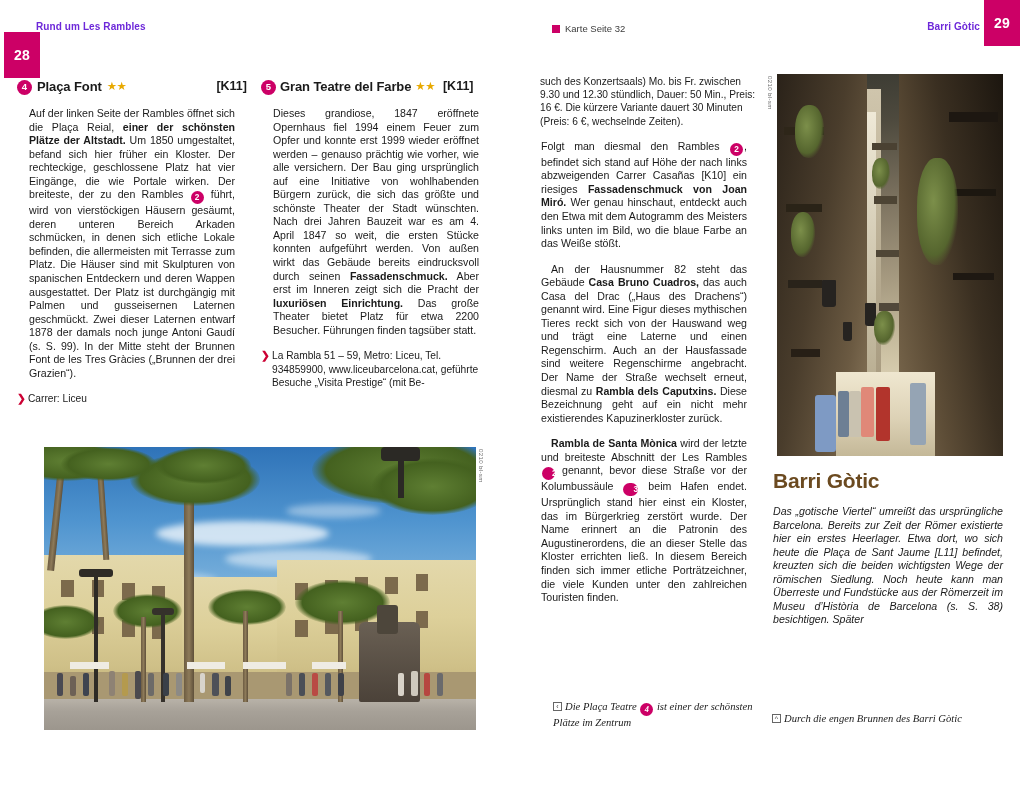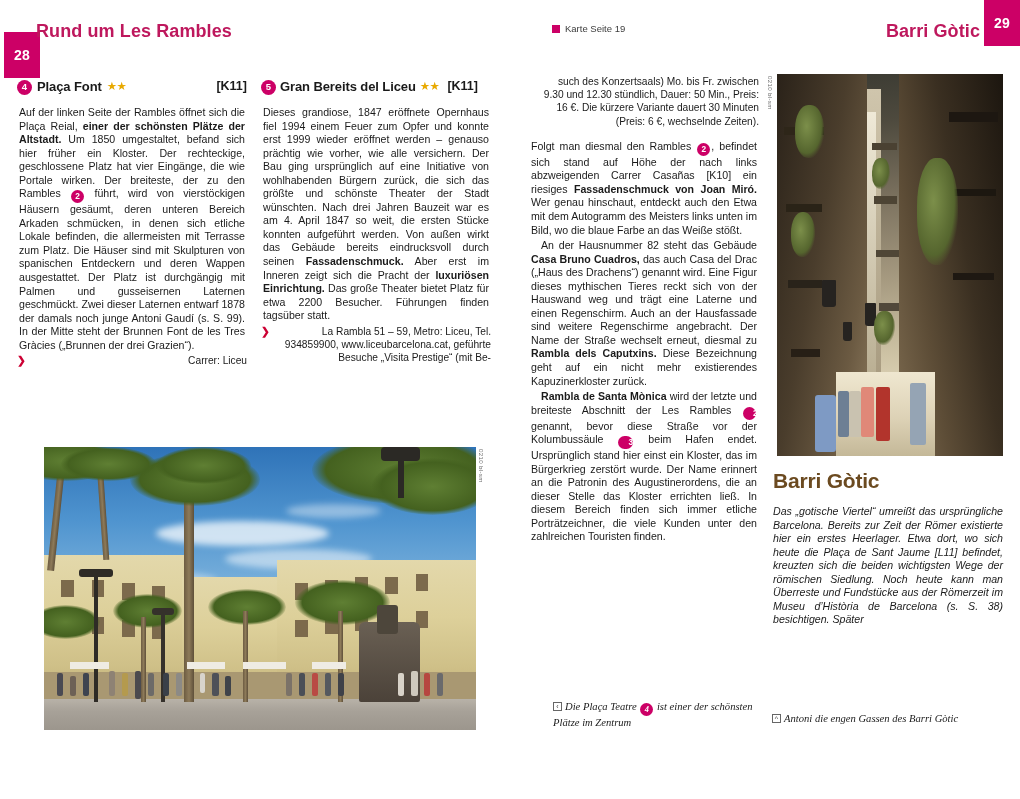--- a/index.html
+++ b/index.html
@@ -24,22 +24,22 @@
     color: #ffffff;
     font-size: 14px; font-weight: bold;
     display: flex; align-items: center; justify-content: center;
     letter-spacing: .2px;
   }
   .head-tab.left  { left: 4px; margin-top: 32px; }
   .head-tab.right { right: 0; }
 
   .head-title {
     position: absolute; top: 21px;
-    font-size: 18px; font-weight: bold;
-    color: #be185d;
+    font-size: 10px; font-weight: bold;
+    color: #6d28d9;
     letter-spacing: .1px;
     white-space: nowrap;
   }
   .head-title.left  { left: 36px; }
   .head-title.right { right: 40px; }
 
   .head-map {
     position: absolute; top: 23px; left: 552px;
     font-size: 9.5px; color: #3c3c3c;
     display: flex; align-items: center; gap: 5px;
@@ -53,21 +53,21 @@
   
   .col {
     position: absolute;
     font-size: 10.6px;
     line-height: 13.55px;
     color: #1a1a1a;
     text-align: justify;
     text-justify: inter-word;
     hyphens: manual;
   }
-  .col p { margin: 2px; }
+  .col p { margin: 12px; }
   .col p.ind { text-indent: 10px; }
 
   #col1 { left: 17px;  top: 79px;  width: 230px; }
   #col2 { left: 261px; top: 79px;  width: 230px; }
   #col3 { left: 529px; top: 75px;  width: 230px; }
   #col4 { left: 773px; top: 470px; width: 230px; }
 
   
   .sight-head {
     display: flex; align-items: center;
@@ -108,21 +108,21 @@
   }
   .ibullet.wide { width: 15px; border-radius: 7px; font-size: 8.3px; line-height: 13px;}
 
   b, .bold { font-weight: bold; }
 
   
   .info {
     margin-top: 2px;
     font-size: 10.2px;
     line-height: 13.2px;
-    text-align: right;
+    text-align: left;
     padding-left: 11px;
     position: relative;
   }
   .info .chev {
     position: absolute; left: 0; top: 0;
     color: #cc0033; font-weight: bold; font-size: 10.5px;
   }
 
   
   .chapter-head {
@@ -260,21 +260,21 @@
 
 <div class="page">
 
   <div class="head-tab left">
     <span>28</span>
   </div>
   <div class="head-title left">Rund um Les Rambles</div>
 
   <div class="head-map">
     <span class="map-square"></span>
-    <span>Karte Seite 19</span>
+    <span>Karte Seite 32</span>
   </div>
 
   <div class="head-title right">Barri Gòtic</div>
   <div class="head-tab right">
     <span>29</span>
   </div>
 
   <div class="col" id="col1">
     <div class="sight-head">
       <span class="bullet">4</span>
@@ -287,21 +287,21 @@
 
     <div class="info">
       <span class="chev">❯</span>
       <span>Carrer: Liceu</span>
     </div>
   </div>
 
   <div class="col" id="col2">
     <div class="sight-head">
       <span class="bullet">5</span>
-      <span class="sight-name">Gran Bereits del Liceu</span>
+      <span class="sight-name">Gran Teatre del Farbe</span>
       <span class="stars">★★</span>
       <span class="sight-code">[K11]</span>
     </div>
 
     <p><span>Dieses grandiose, 1847 eröffnete Opernhaus fiel 1994 einem Feuer zum Opfer und konnte erst 1999 wieder eröffnet werden – genauso prächtig wie vorher, wie alle versichern. Der Bau ging ursprünglich auf eine Initiative von wohlhabenden Bürgern zurück, die sich das größte und schönste Theater der Stadt wünschten. Nach drei Jahren Bauzeit war es am 4. April 1847 so weit, die ersten Stücke konnten aufgeführt werden. Von außen wirkt das Gebäude bereits eindrucksvoll durch seinen </span><b>Fassadenschmuck.</b><span> Aber erst im Inneren zeigt sich die Pracht der </span><b>luxuriösen Einrichtung.</b><span> Das große Theater bietet Platz für etwa 2200 Besucher. Führungen finden tagsüber statt.</span></p>
 
     <div class="info">
       <span class="chev">❯</span>
       <span>La Rambla 51 – 59, Metro: Liceu, Tel. 934859900, www.liceubarcelona.cat, geführte Besuche „Visita Prestige“ (mit Be-</span>
     </div>
@@ -464,16 +464,16 @@
     <div class="person" style="left:44%;top:82%;width:6%;height:14%;background:#b2342c;"></div>
     <div class="person" style="left:59%;top:81%;width:7%;height:16%;background:#95a4b4;"></div>
   </div>
   <div class="credit" id="credit-alley">0210 bl-sm</div>
 
   <div class="caption" id="caption-plaza">
     <span class="capbox">‹</span><span>Die Plaça Teatre </span><span class="ibullet">4</span><span> ist einer der schönsten Plätze im Zentrum</span>
   </div>
 
   <div class="caption" id="caption-alley">
-    <span class="capbox">^</span><span>Antoni die engen Gassen des Barri Gòtic</span>
+    <span class="capbox">^</span><span>Durch die engen Brunnen des Barri Gòtic</span>
   </div>
 
 </div>
 
 </body></html>

